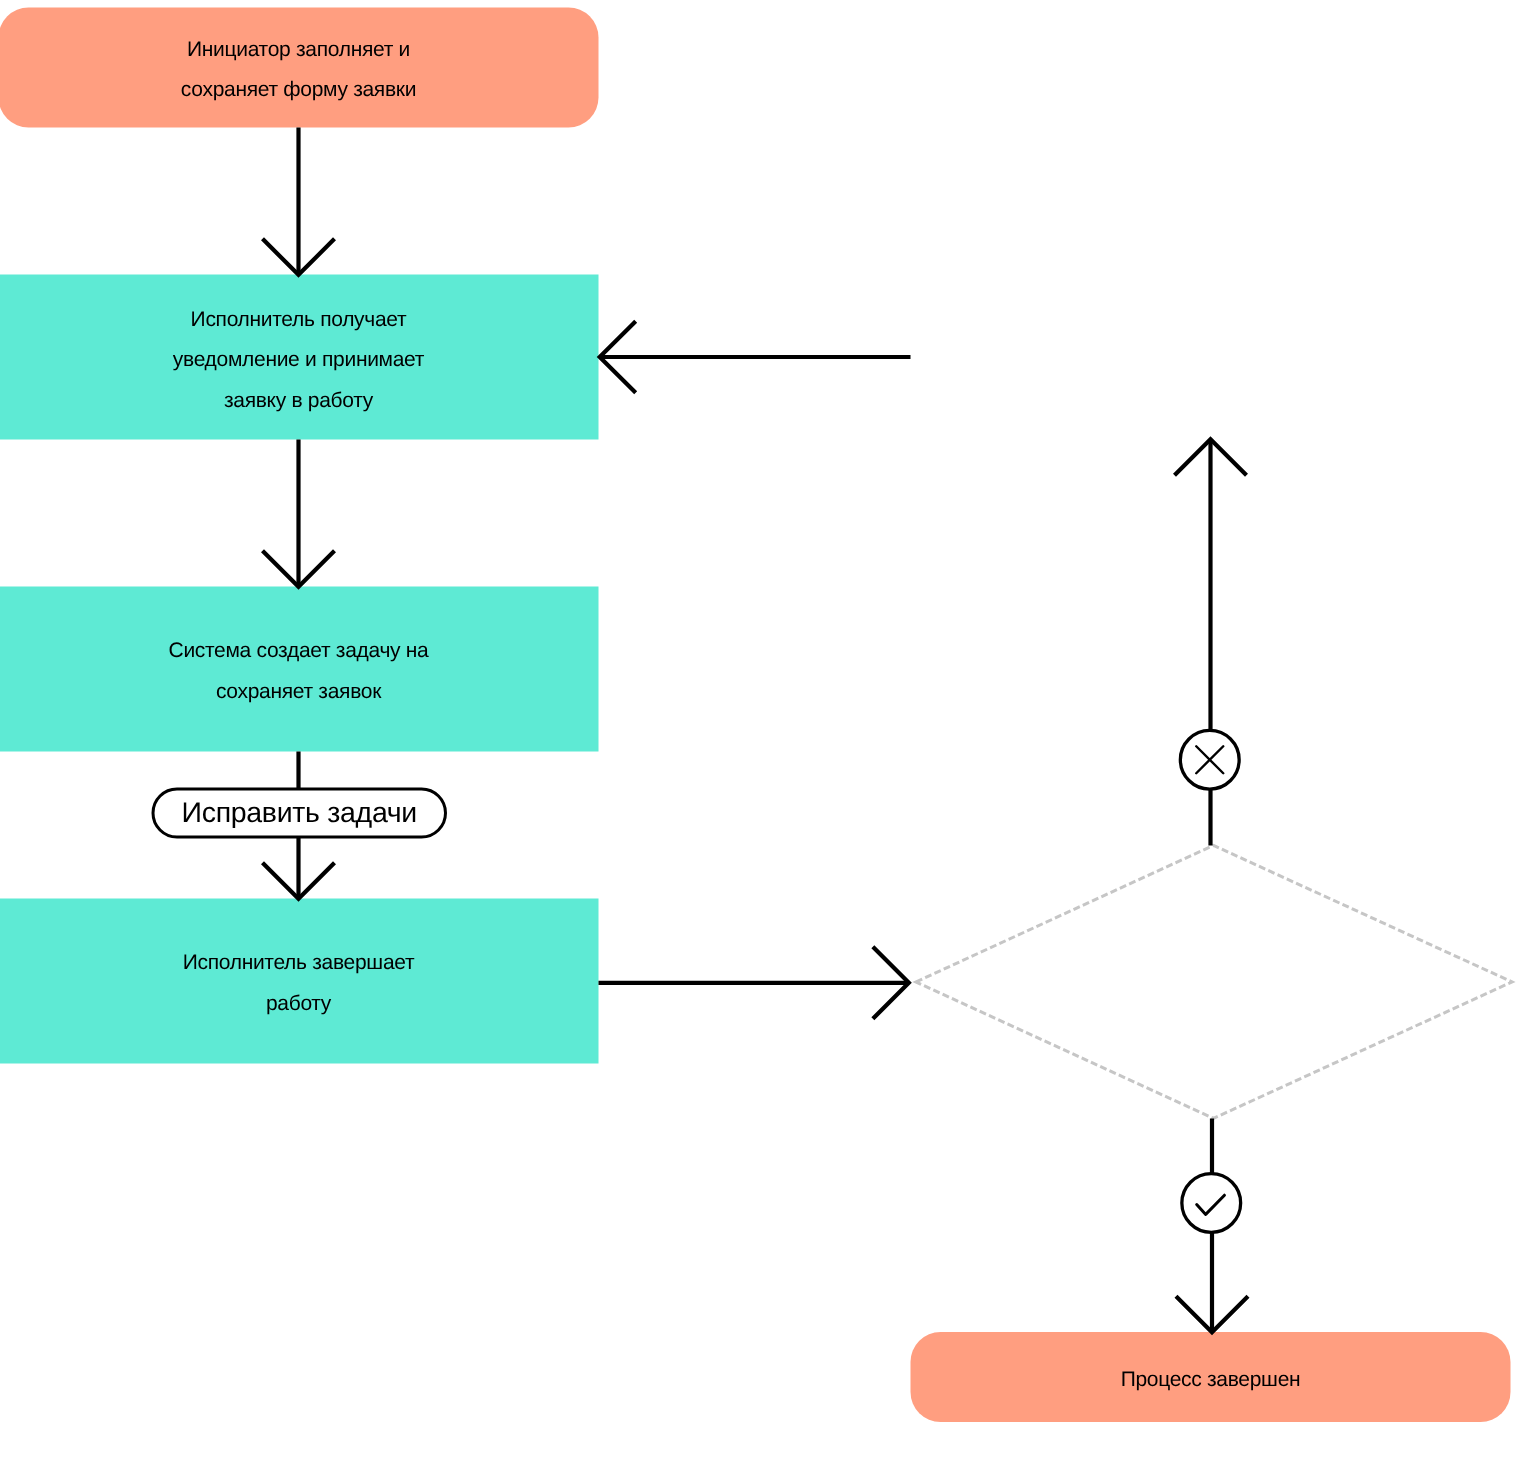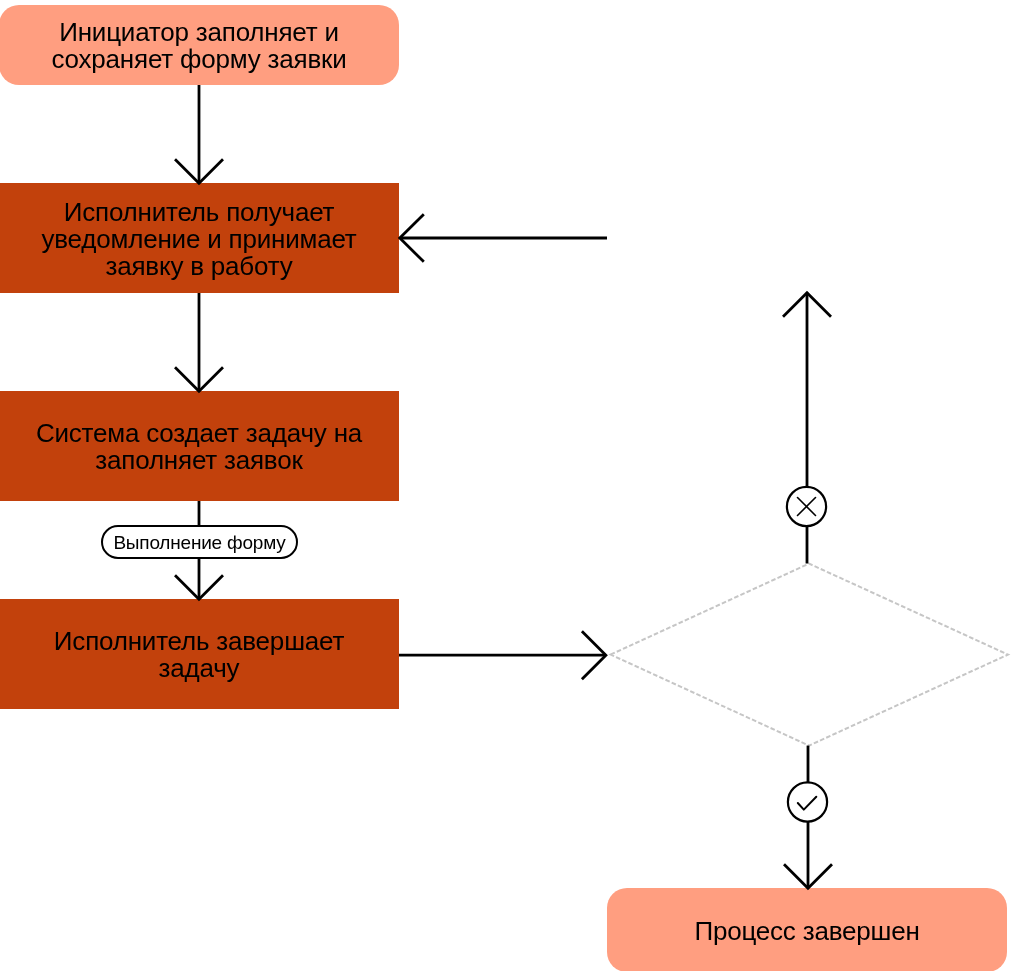--- a/index.html
+++ b/index.html
@@ -9,29 +9,29 @@
     width:1013px;height:971px;
     background:#ffffff;
     font-family:"Liberation Sans",sans-serif;
     overflow:hidden;
     position:relative;
   }
   #stage{position:absolute;left:0;top:0;width:1013px;height:971px;}
   .node{position:absolute;display:flex;align-items:center;justify-content:center;box-sizing:border-box;}
   .node .lbl{
     text-align:center;
-    font-size:26px;
+    font-size:14px;
     line-height:27px;
     color:#000000;
     white-space:pre-line;
     letter-spacing:-0.2px;
     transform:translate3d(0,1px,0);
   }
   .terminator{background:#ff9e80;border-radius:20px;}
-  .process{background:#c2410c;}
+  .process{background:#5eead4;}
   .pill{
     background:#ffffff;border:2.2px solid #000000;border-radius:17px;
   }
   .pill .lbl{font-size:19px;line-height:21px;transform:translate3d(0,0,0);}
   .decision{background:transparent;}
   svg.edges{position:absolute;left:0;top:0;width:1013px;height:971px;pointer-events:none;}
 </style>
 </head>
 <body>
 
@@ -43,30 +43,30 @@
   </div>
 
   <div class="node process" style="left:-1px;top:183px;width:400px;height:110px;">
     <div class="lbl">Исполнитель получает
 уведомление и принимает
 заявку в работу</div>
   </div>
 
   <div class="node process" style="left:-1px;top:391px;width:400px;height:110px;">
     <div class="lbl">Система создает задачу на
-заполняет заявок</div>
+сохраняет заявок</div>
   </div>
 
   <div class="node process" style="left:-1px;top:599px;width:400px;height:110px;">
     <div class="lbl">Исполнитель завершает
-задачу</div>
+работу</div>
   </div>
 
 
-  <div class="node terminator" style="left:607px;top:888px;width:400px;height:84px;">
+  <div class="node terminator" style="left:607px;top:888px;width:400px;height:60px;">
     <div class="lbl">Процесс завершен</div>
   </div>
 
 
   <svg class="edges" viewBox="0 0 1013 971">
 
     <path d="M 610.6 654.6 L 809 563.6 L 1008 654.6 L 809 745.6 Z" fill="none" stroke="#c6c6c6" stroke-width="2" stroke-dasharray="4.6 2.2"></path>
 
     <g fill="none" stroke="#000000" stroke-width="2.8" stroke-linecap="butt">
 
@@ -97,15 +97,15 @@
       <path d="M 797.5 497.5 L 815.5 515.5 M 815.5 497.5 L 797.5 515.5" fill="none" stroke="#000000" stroke-width="1.6" stroke-linecap="round"></path>
     </g>
 
     <g>
       <circle cx="807.5" cy="802" r="19.6" fill="#ffffff" stroke="#000000" stroke-width="2.2"></circle>
       <path d="M 797.8 803 L 803.8 809.6 L 816.3 796.8" fill="none" stroke="#000000" stroke-width="2" stroke-linecap="round" stroke-linejoin="round"></path>
     </g>
   </svg>
 
   <div class="node pill" style="left:101px;top:525px;width:197px;height:34px;">
-    <div class="lbl">Выполнение форму</div>
+    <div class="lbl">Исправить задачи</div>
   </div>
 </div>
 
 </body></html>

